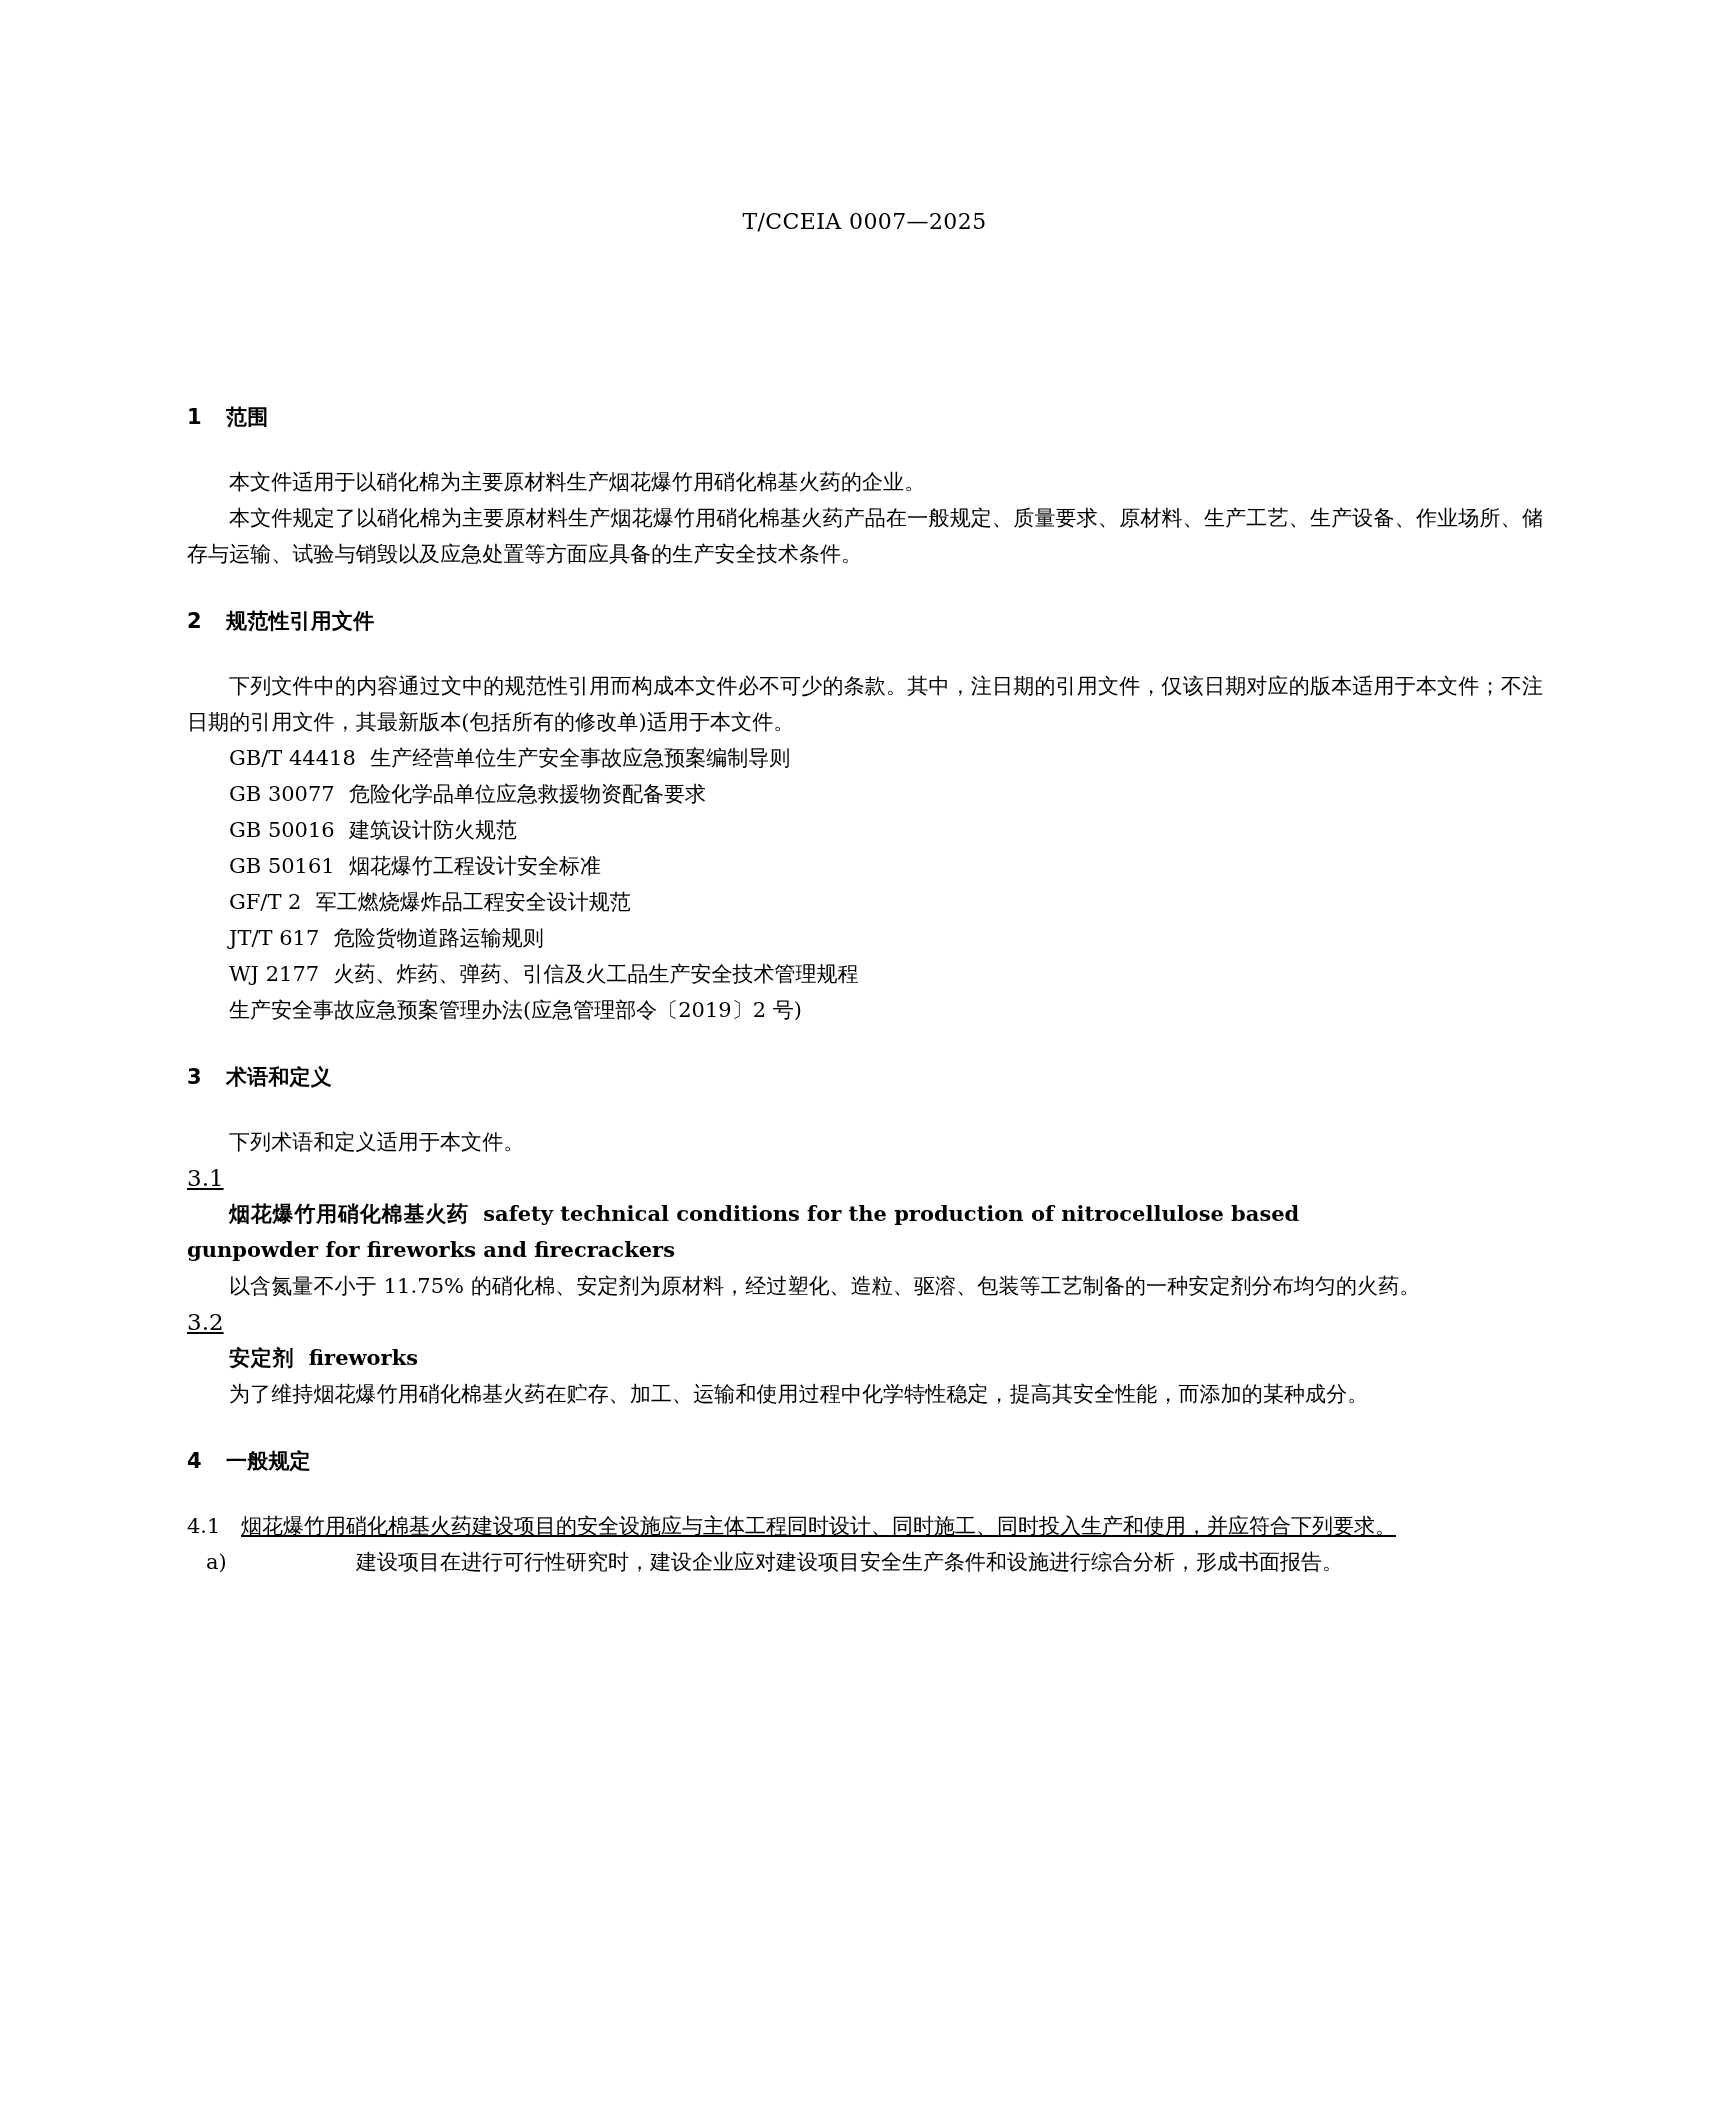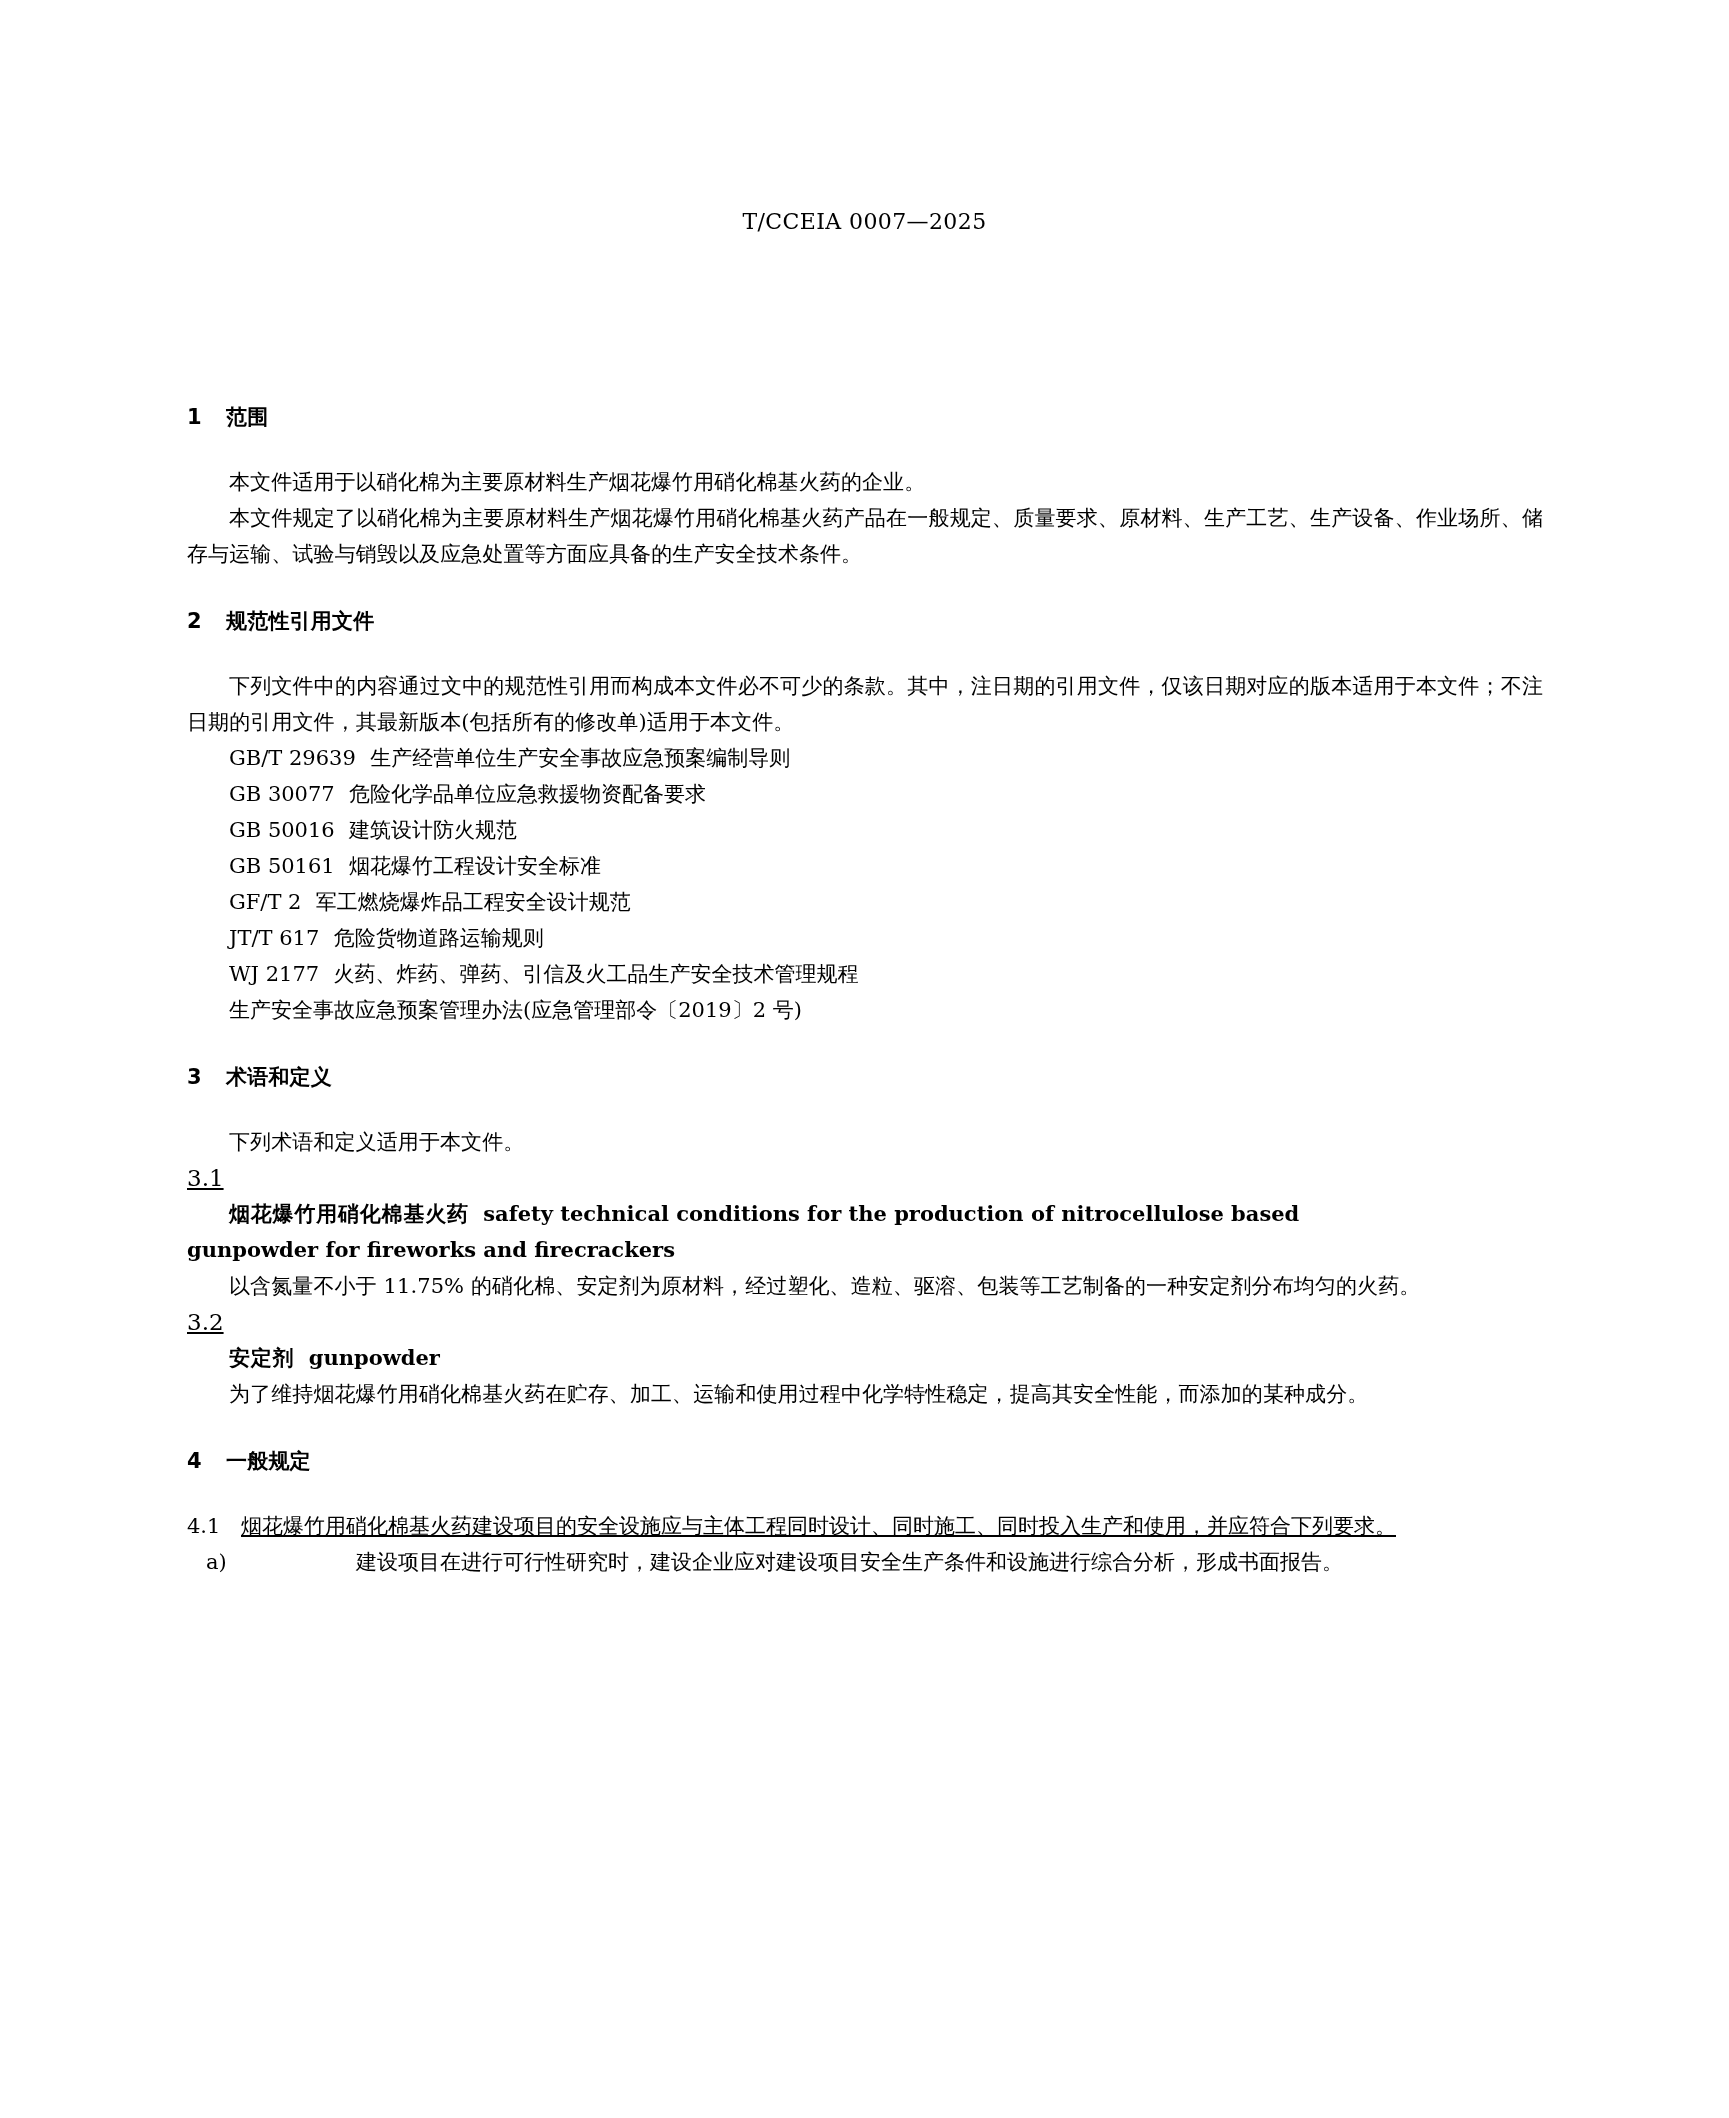--- a/index.html
+++ b/index.html
@@ -169,21 +169,21 @@
     <div class="sp-before-head"></div>
 
     <div class="clause-head">
       <span class="num">2</span><span>规范性引用文件</span>
     </div>
     <div class="sp-after-head"></div>
 
     <p class="body">下列文件中的内容通过文中的规范性引用而构成本文件必不可少的条款。其中，注日期的引用文件，仅该日期对应的版本适用于本文件；不注日期的引用文件，其最新版本(包括所有的修改单)适用于本文件。</p>
 
     <div class="ref-line">
-      <span class="code">GB/T 29639</span><span>生产经营单位生产安全事故应急预案编制导则</span>
+      <span class="code">GB/T 44418</span><span>生产经营单位生产安全事故应急预案编制导则</span>
     </div>
     <div class="ref-line">
       <span class="code">GB 30077</span><span>危险化学品单位应急救援物资配备要求</span>
     </div>
     <div class="ref-line">
       <span class="code">GB 50016</span><span>建筑设计防火规范</span>
     </div>
     <div class="ref-line">
       <span class="code">GB 50161</span><span>烟花爆竹工程设计安全标准</span>
     </div>
@@ -211,21 +211,21 @@
 
     <div class="subnum">3.1</div>
     <div class="term-line">
       <span class="term-cn">烟花爆竹用硝化棉基火药</span><span class="term-en">safety technical conditions for the production of nitrocellulose based</span>
     </div>
     <div class="term-en-cont">gunpowder for fireworks and firecrackers</div>
     <p class="body">以含氮量不小于 11.75% 的硝化棉、安定剂为原材料，经过塑化、造粒、驱溶、包装等工艺制备的一种安定剂分布均匀的火药。</p>
 
     <div class="subnum">3.2</div>
     <div class="term-line">
-      <span class="term-cn">安定剂</span><span class="term-en">gunpowder</span>
+      <span class="term-cn">安定剂</span><span class="term-en">fireworks</span>
     </div>
     <p class="body">为了维持烟花爆竹用硝化棉基火药在贮存、加工、运输和使用过程中化学特性稳定，提高其安全性能，而添加的某种成分。</p>
 
     <div class="sp-before-head"></div>
 
     <div class="clause-head">
       <span class="num">4</span><span>一般规定</span>
     </div>
     <div class="sp-after-head"></div>
 

